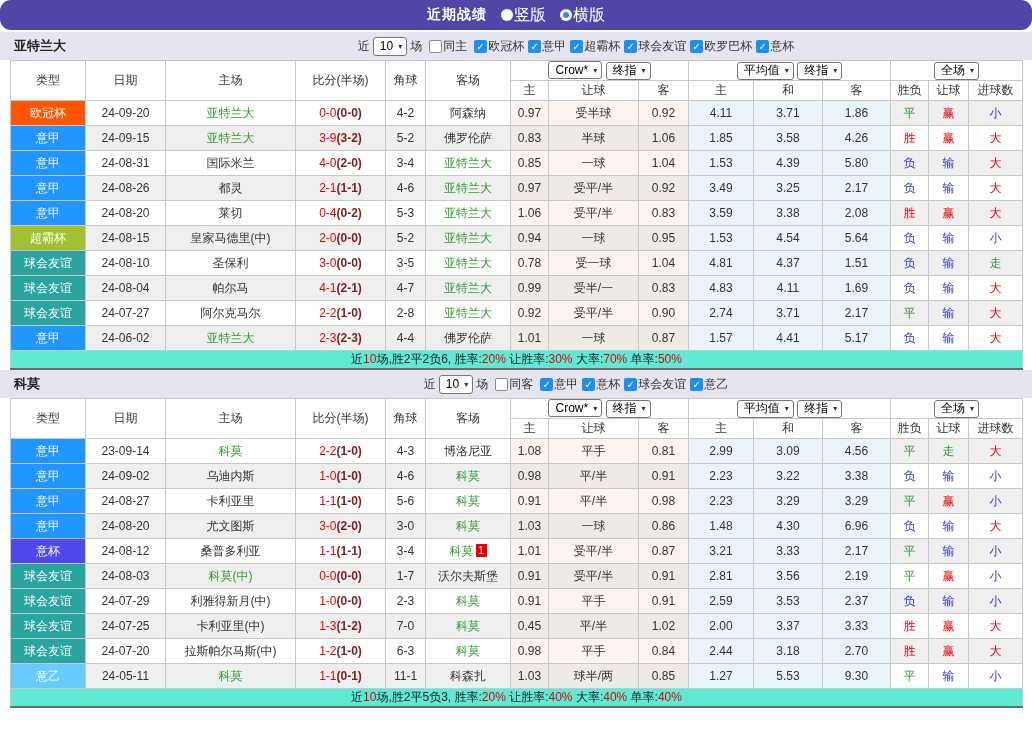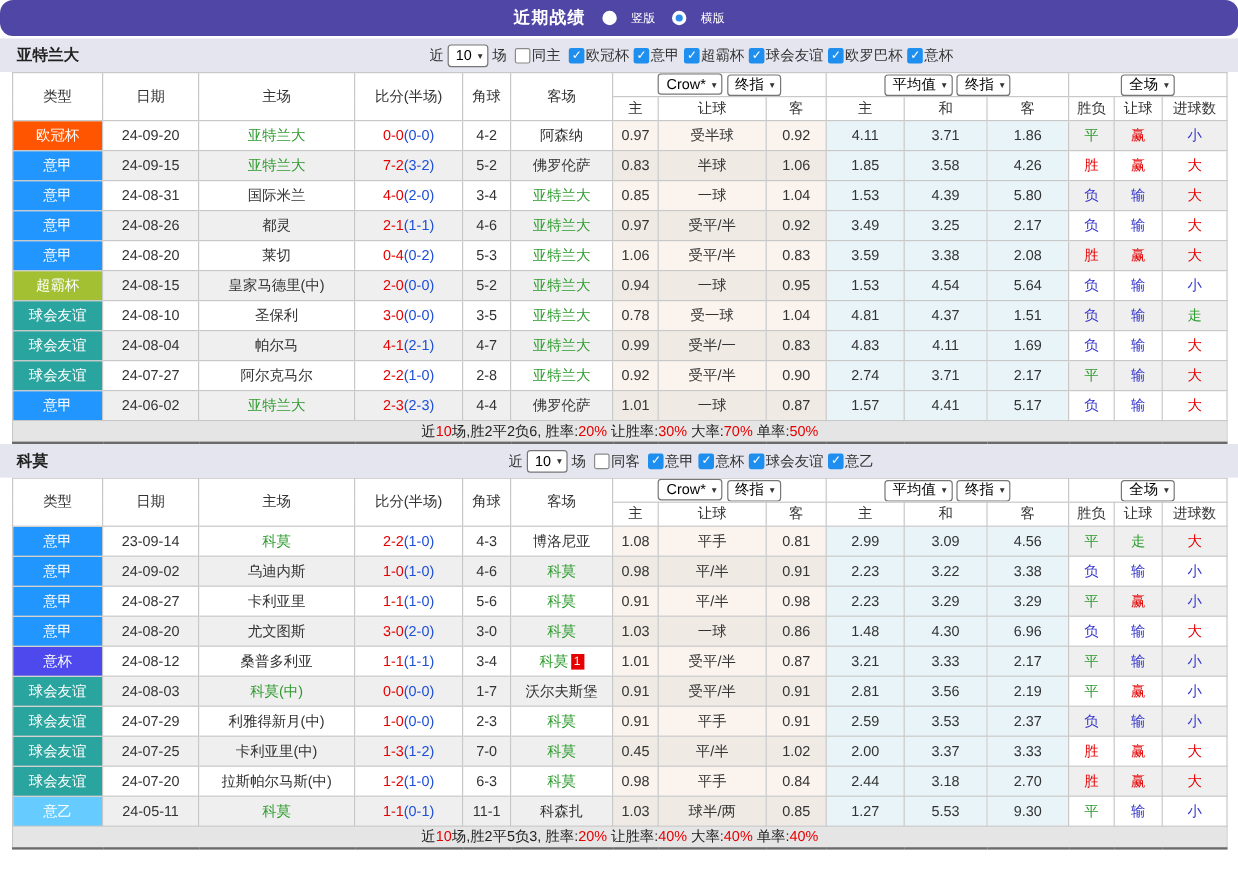--- a/index.html
+++ b/index.html
@@ -10,21 +10,21 @@
     font-size:12px; color:#333;
   }
   
   .title-bar {
     height:30px; background:#5046A5; color:#fff;
     display:flex; align-items:center; justify-content:center; gap:14px;
     margin-bottom:2px;
     border-radius:11px;
   }
   .title-bar .title { font-weight:bold; font-size:14px; letter-spacing:1px; }
-  .radio-opt { display:inline-flex; align-items:center; gap:12px; cursor:pointer; font-size:10px;text-align:center; }
+  .radio-opt { display:inline-flex; align-items:center; gap:1px; cursor:pointer; font-size:16px;text-align:center; }
   .radio {
     width:12px; height:12px; border-radius:50%; background:#fff;
     display:inline-flex; align-items:center; justify-content:center;
   }
   .radio .dot { width:6px; height:6px; border-radius:50%; background:transparent; }
   .radio.checked .dot { background:#2B8CEB; }
   
   .section-bar {
     height:28px; background:#E5E5EF; position:relative;
     display:flex; align-items:center;
@@ -65,30 +65,30 @@
   td.crow { background:#FBF4EE; }
   .grid tbody tr:nth-child(even) td.crow { background:#EFEAE4; }
   td.avg { background:#E9F4F9; }
   .grid tbody tr:nth-child(even) td.avg { background:#E9F4F9; }
   td.res { background:#fff; }
   .grid tbody tr:nth-child(odd) td.res { background:#EFEFEF; }
   .grid tbody tr:nth-child(even) td.res { background:#fff; }
   td.c-type { color:#fff; }
   .team-green { color:#2E9B2E; }
   .score-main { color:#E60000; }
-  .score-half { color:#1d4ed8; }
+  .score-half { color:#7f1d1d;font-weight:bold; }
   .res-red   { color:#E60000; }
   .res-blue  { color:#3535CC; }
   .res-green { color:#2E9B2E; }
   .badge {
     display:inline-block; background:#E60000; color:#fff;
     font-size:10px; line-height:13px; min-width:11px; padding:0 1px;
     margin-left:2px; vertical-align:1px; text-align:center;
   }
-  .grid tfoot td { height:15px; background:#e5e5e5; color:#222; }
+  .grid tfoot td { height:15px; background:#5eead4; color:#222; }
   .sum-red { color:#E60000; }
   .sum-dark { color:#222; }
 </style>
 </head>
 <body>
 
 <div class="title-bar">
   <span class="title">近期战绩</span>
   <label class="radio-opt">
     <span class="radio">
@@ -227,21 +227,21 @@
             <td class="avg">3.71</td>
             <td class="avg">1.86</td>
             <td class="res res-green">平</td>
             <td class="res res-red">赢</td>
             <td class="res res-blue">小</td>
           </tr>
           <tr>
             <td class="c-type" style="background: rgb(33, 150, 255);">意甲</td>
             <td>24-09-15</td>
             <td><span class="team-green">亚特兰大</span></td>
-            <td><span class="score-main">7-2</span><span class="score-half">(3-2)</span></td>
+            <td><span class="score-main">3-9</span><span class="score-half">(3-2)</span></td>
             <td>5-2</td>
             <td><span>佛罗伦萨</span></td>
             <td class="crow">0.83</td>
             <td class="crow">半球</td>
             <td class="crow">1.06</td>
             <td class="avg">1.85</td>
             <td class="avg">3.58</td>
             <td class="avg">4.26</td>
             <td class="res res-red">胜</td>
             <td class="res res-red">赢</td>

